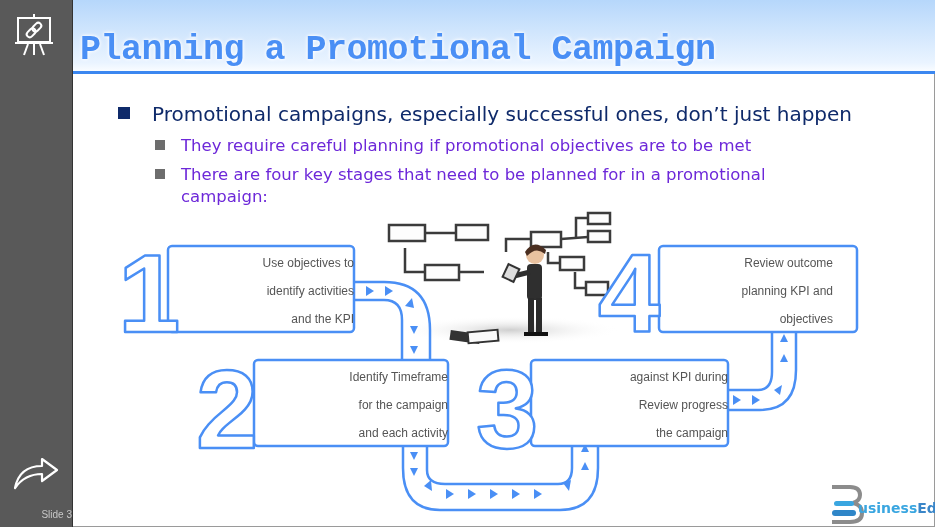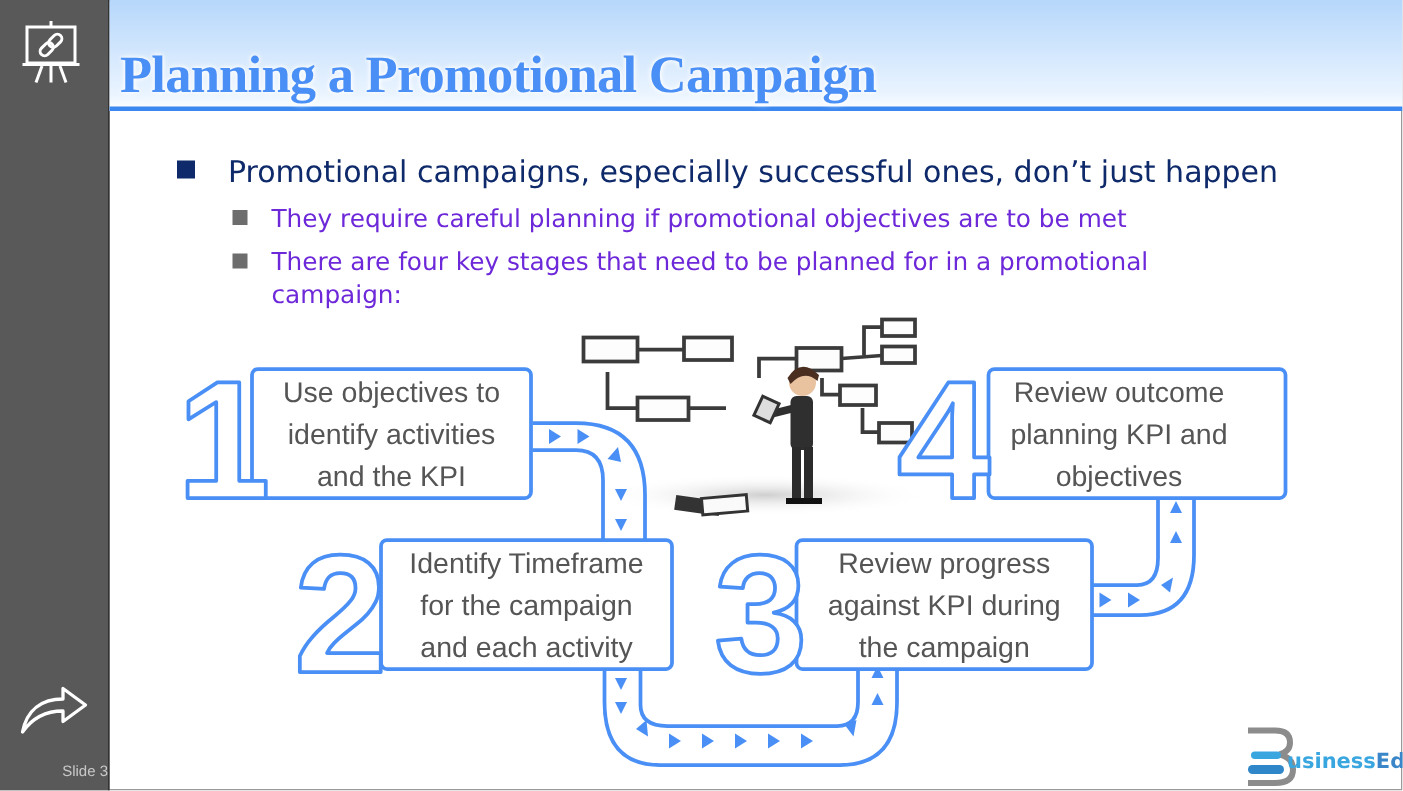--- a/index.html
+++ b/index.html
@@ -18,38 +18,38 @@
     position: absolute; left: 0; width: 72px; top: 509px; text-align: right;
     color: #c8c8c8; font-size: 10px; font-family: "Liberation Sans", sans-serif;
   }
   .header {
     position: absolute; left: 73px; top: 0; width: 862px; height: 74px;
     background: linear-gradient(#b6d7fb, #eaf4ff 85%, #ffffff);
   }
   .header .rule { position: absolute; left: 0; right: 0; top: 71px; height: 3px; background: #3b87f0; }
   .title {
     position: absolute; left: 80px; top: 30px; font-size: 35px; font-weight: bold;
-    color: #4a8ff5; font-family: Liberation Serif, serif; letter-spacing: -0.5px;
+    color: #4a8ff5; font-family: Liberation Mono, monospace; letter-spacing: -0.5px;
     text-shadow: 0 0 4px #ffffff, 0 0 3px #ffffff;
     white-space: nowrap;
   }
   .b1 {
     position: absolute; left: 118px; top: 102px; color: #0f2a6a; font-size: 20px;
     font-family: "DejaVu Sans", sans-serif; white-space: nowrap;
   }
   .b1 .sq { display: inline-block; width: 12px; height: 12px; background: #0f2a6a; margin-right: 22px; vertical-align: 2px; }
   .b2 {
     position: absolute; left: 155px; color: #6d28d9; font-size: 16.5px;
     font-family: "DejaVu Sans", sans-serif; line-height: 22px;
   }
   .b2 .sq { position: absolute; left: 0; top: 5px; width: 10px; height: 10px; background: #6d6d6d; }
   .b2 .txt { margin-left: 26px; display: block; width: 640px; }
   svg.diagram { position: absolute; left: 0; top: 0; }
   .stage-text {
-    position: absolute; color: #555555; font-size: 19px; text-align: center;
+    position: absolute; color: #555555; font-size: 12px; text-align: right;
     font-family: "Liberation Sans", sans-serif; line-height: 28px; font-weight: normal;
   }
   .logo { position: absolute; left: 828px; top: 484px; width: 100px; height: 40px; }
   .logo .txt {
     position: absolute; left: 30px; top: 16px; font-size: 14px; font-weight: bold;
     font-family: "DejaVu Sans", sans-serif; white-space: nowrap;
   }
   .logo .txt .a { color: #3aa6e0; margin-top: 47px; }
   .logo .txt .b { color: #3a86c8; }
 </style>
@@ -194,22 +194,22 @@
   <div>Use objectives to</div>
   <div>identify activities</div>
   <div>and the KPI</div>
 </div>
 <div class="stage-text" style="left:254px;top:363px;width:194px">
   <div>Identify Timeframe</div>
   <div>for the campaign</div>
   <div>and each activity</div>
 </div>
 <div class="stage-text" style="left:531px;top:363px;width:197px">
+  <div>against KPI during</div>
   <div>Review progress</div>
-  <div>against KPI during</div>
   <div>the campaign</div>
 </div>
 <div class="stage-text" style="left:659px;top:249px;width:174px">
   <div>Review outcome</div>
   <div>planning KPI and</div>
   <div>objectives</div>
 </div>
 
 <div class="logo">
   <svg width="40" height="40" viewBox="0 0 40 40" style="position:absolute;left:0;top:0">

